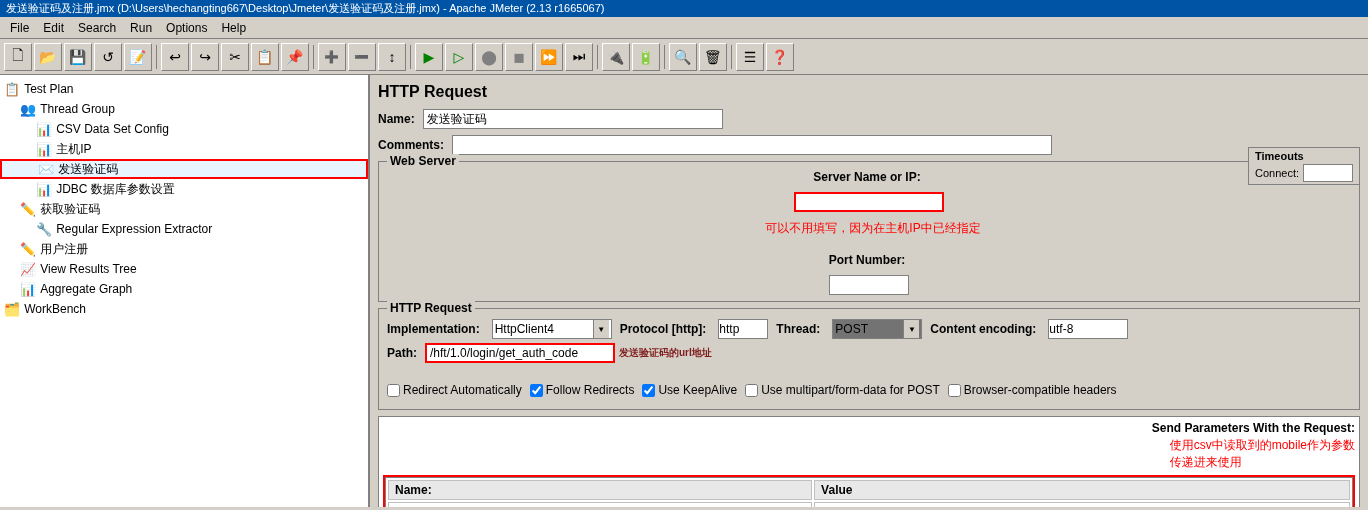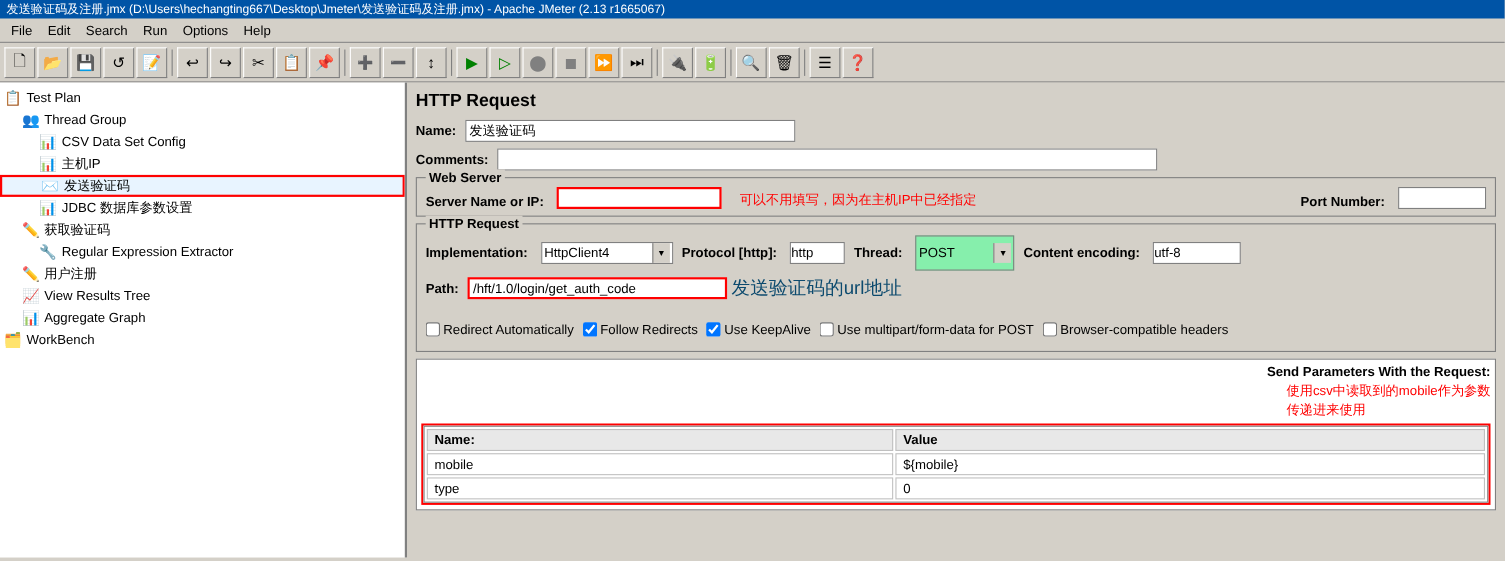--- a/index.html
+++ b/index.html
@@ -127,23 +127,24 @@
       top: -8px;
       left: 8px;
       background: #d4d0c8;
       padding: 0 3px;
       font-size: 12px;
       font-weight: bold;
     }
 
     .server-row {
       display: flex;
-      align-items: flex-end;
+      align-items: center;
       gap: 8px;
       flex-wrap: nowrap;
+      flex-direction: column;
     }
 
     .server-input {
       height: 20px;
       border: 2px solid red;
       background: white;
       font-size: 12px;
       padding: 1px 3px;
       width: 150px;
     }
@@ -195,52 +196,52 @@
       height: 18px;
       display: flex;
       align-items: center;
       justify-content: center;
       font-size: 8px;
       cursor: pointer;
     }
 
     .method-select {
       border: 1px solid #808080;
-      background: #86efac;
-      height: 32px;
+      background: #737373;
+      height: 20px;
       display: flex;
       align-items: center;
     }
 
     .path-row {
       display: flex;
       align-items: center;
       gap: 4px;
       margin-bottom: 20px;
     }
 
     .path-input {
       height: 20px;
       border: 2px solid red;
       background: white;
       font-size: 12px;
       padding: 1px 3px;
-      width: 236px;
+      width: 190px;
     }
 
     .checkbox-row {
       display: flex;
       align-items: center;
       gap: 8px;
       margin-bottom: 6px;
     }
 
     .checkbox-label {
       display: flex;
-      align-items: flex-start;
+      align-items: flex-end;
       gap: 3px;
       font-size: 12px;
     }
 
     
     .tabs-bar {
       display: flex;
       margin-bottom: 0;
     }
     .tab {
@@ -418,20 +419,27 @@
         <div class="server-row">
           <span class="form-label">Server Name or IP:</span>
           <input class="server-input" type="text" style="">
           <span class="red-annotation">可以不用填写，因为在主机IP中已经指定</span>
           <span style="flex:1;"></span>
           <span class="form-label">Port Number:</span>
           <input class="port-input" type="text" style="">
         </div>
       </div>
 
+      <div style="position:absolute; top:64px; right:0; border:1px solid #808080; padding:2px 6px; background:#d4d0c8; font-size:11px; min-width:90px;">
+        <div style="font-weight:bold; font-size:11px;">Timeouts</div>
+        <div style="display:flex; align-items:center; gap:4px; margin-top:2px;">
+          <span style="font-size:11px;">Connect:</span>
+          <input type="text" style="width: 50px; height: 18px; border: 1px solid rgb(128, 128, 128);">
+        </div>
+      </div>
 
       <div class="http-group" style="padding-top:10px;">
         <span class="group-title">HTTP Request</span>
 
         <div class="impl-row">
           <span class="form-label">Implementation:</span>
           <div class="select-box" style="width:120px;">
             <span style="flex:1; font-size:12px;">HttpClient4</span>
             <div class="select-arrow">▼</div>
           </div>
@@ -445,21 +453,21 @@
             <div class="select-arrow">▼</div>
           </div>
 
           <span class="form-label">Content encoding:</span>
           <input type="text" style="width: 80px; height: 20px; border: 1px solid rgb(128, 128, 128); background: white; font-size: 12px;" value="utf-8">
         </div>
 
         <div class="path-row">
           <span class="form-label">Path:</span>
           <input type="text" class="path-input" value="/hft/1.0/login/get_auth_code" style="">
-          <span style="color:#0c4a6e; font-size:17px;">发送验证码的url地址</span>
+          <span style="color:#7f1d1d; font-size:10px;font-weight:bold;">发送验证码的url地址</span>
         </div>
 
         <div class="checkbox-row">
           <label class="checkbox-label">
             <input type="checkbox" style="">
             <span>Redirect Automatically</span>
           </label>
           <label class="checkbox-label">
             <input type="checkbox" checked="" style="">
             <span>Follow Redirects</span>

